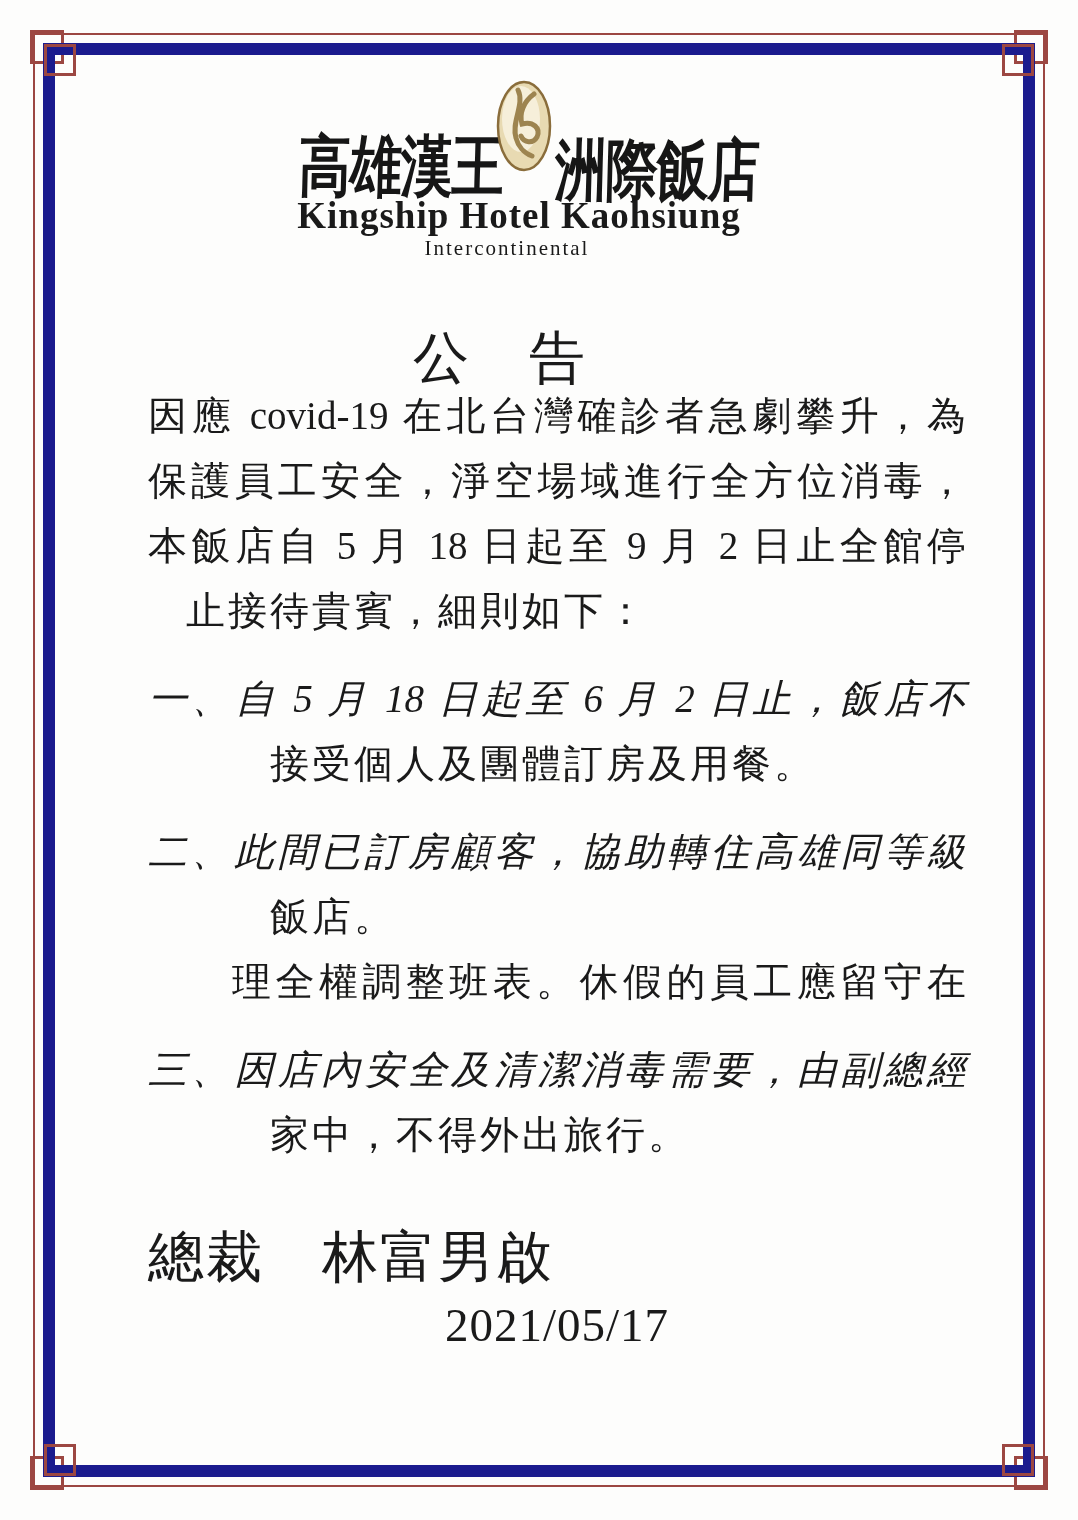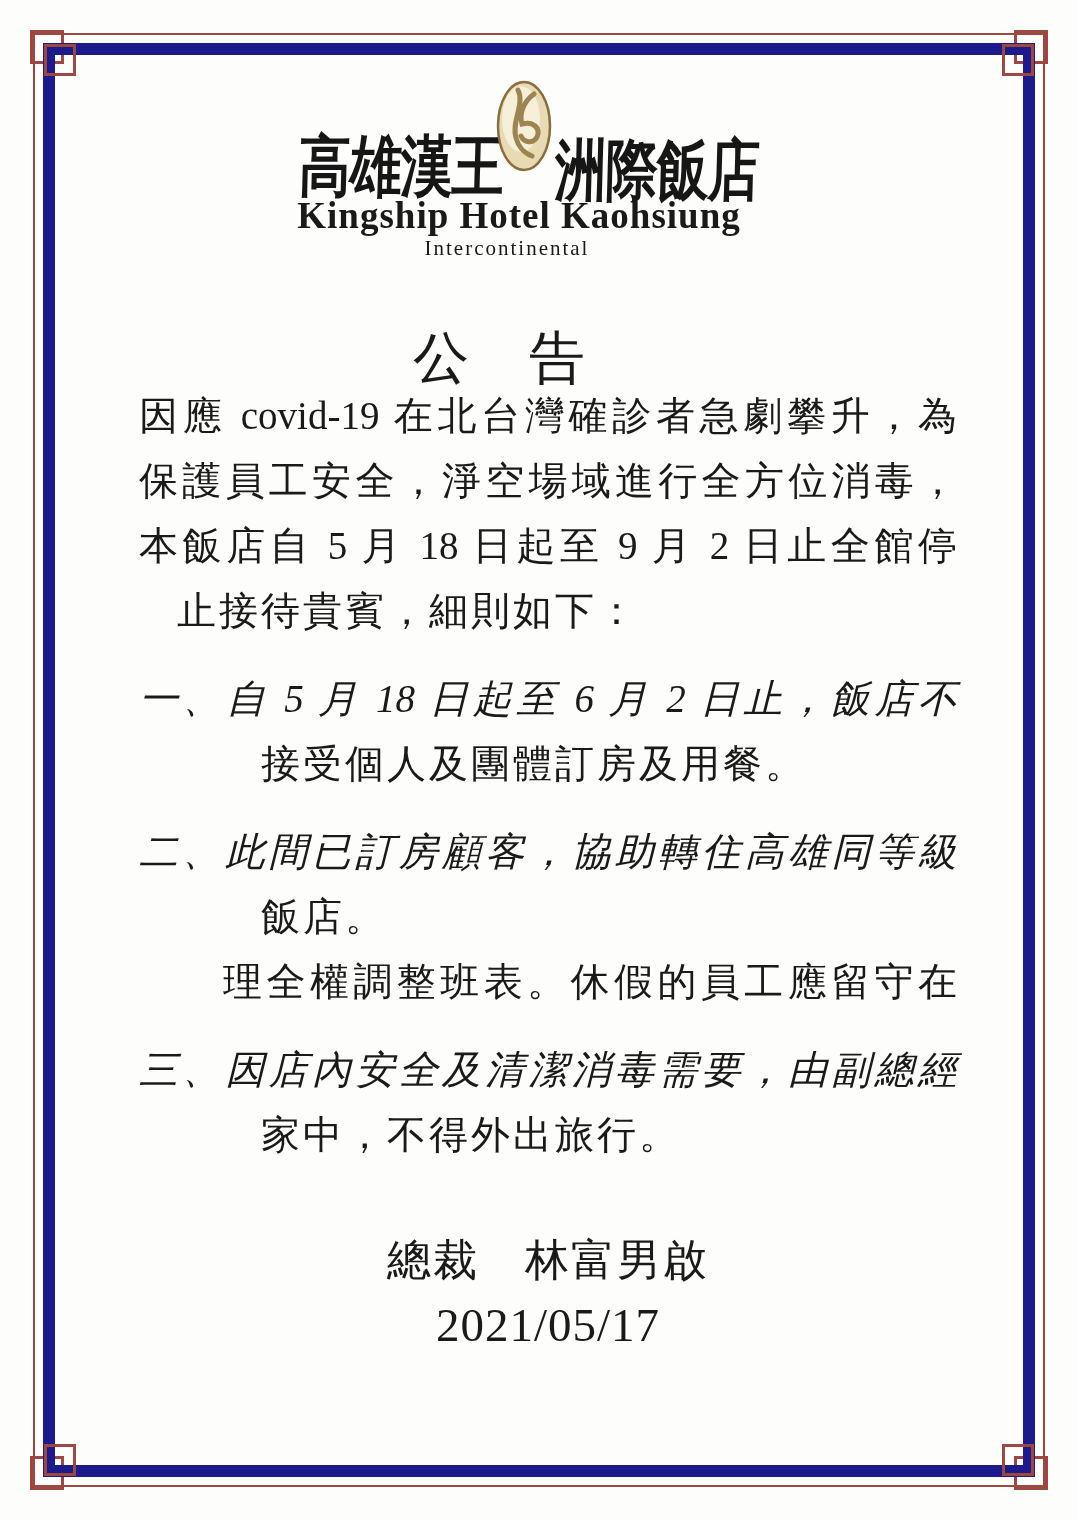--- a/index.html
+++ b/index.html
@@ -43,34 +43,34 @@
   .brand-en{
     position:absolute;top:236px;left:0;width:1014px;z-index:5;
     text-align:center;font-size:21px;letter-spacing:2px;
   }
   
   .title{
     position:absolute;top:298px;left:0;width:1000px;z-index:5;
     text-align:center;font-size:56px;letter-spacing:2px;font-weight:500;margin-top:23px;
   }
   .content{
-    position:absolute;top:383px;left:139px;width:818px;z-index:5;
+    position:absolute;top:383px;left:148px;width:818px;z-index:5;
     font-size:39px;line-height:65px;
   }
   .ln{letter-spacing:3px;white-space:nowrap;margin-left:38px;}
   .j{
     letter-spacing:0;white-space:normal;
     text-align:justify;text-align-last:justify;
     text-justify:inter-character;
   }
   .indent{padding-left:84px;}
   .blockgap{margin-top:23px;font-style:italic;}
   .sig{
-    margin-top:64px;text-align:center;
-    font-size:44px;letter-spacing:2px;line-height:60px;white-space:nowrap;
+    margin-top:64px;text-align:left;
+    font-size:56px;letter-spacing:2px;line-height:60px;white-space:nowrap;font-family:Liberation Mono, monospace;
   }
   .date{
     text-align:center;font-size:47px;letter-spacing:1px;line-height:68px;white-space:nowrap;
   }
 </style>
 </head>
 <body>
 
 <div class="page">
 

